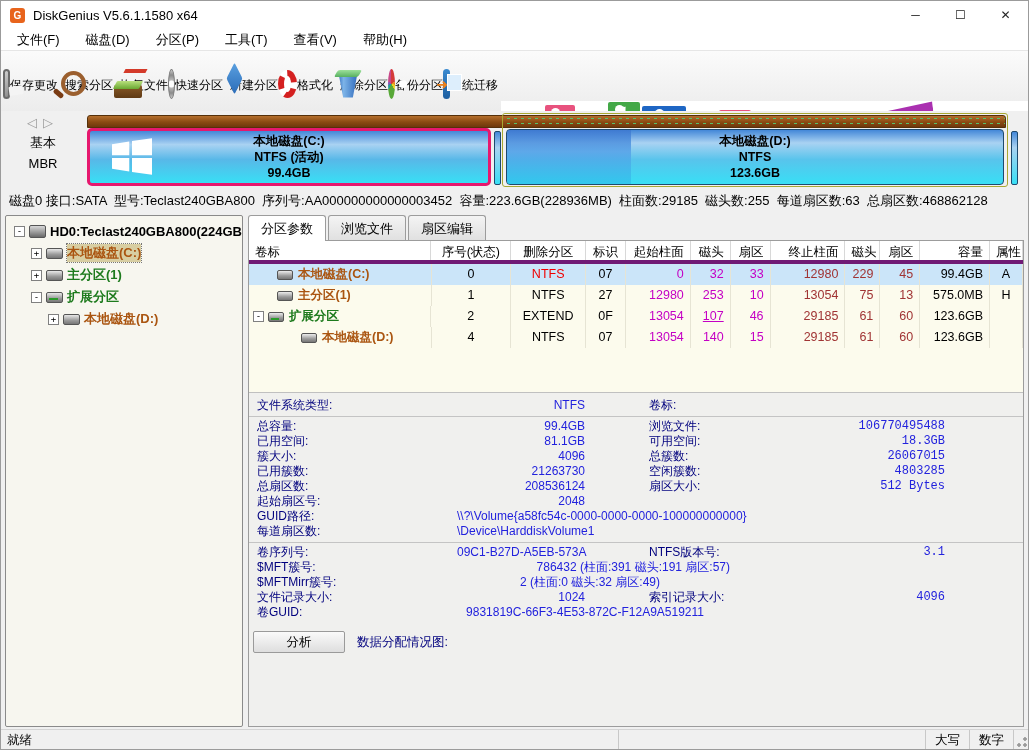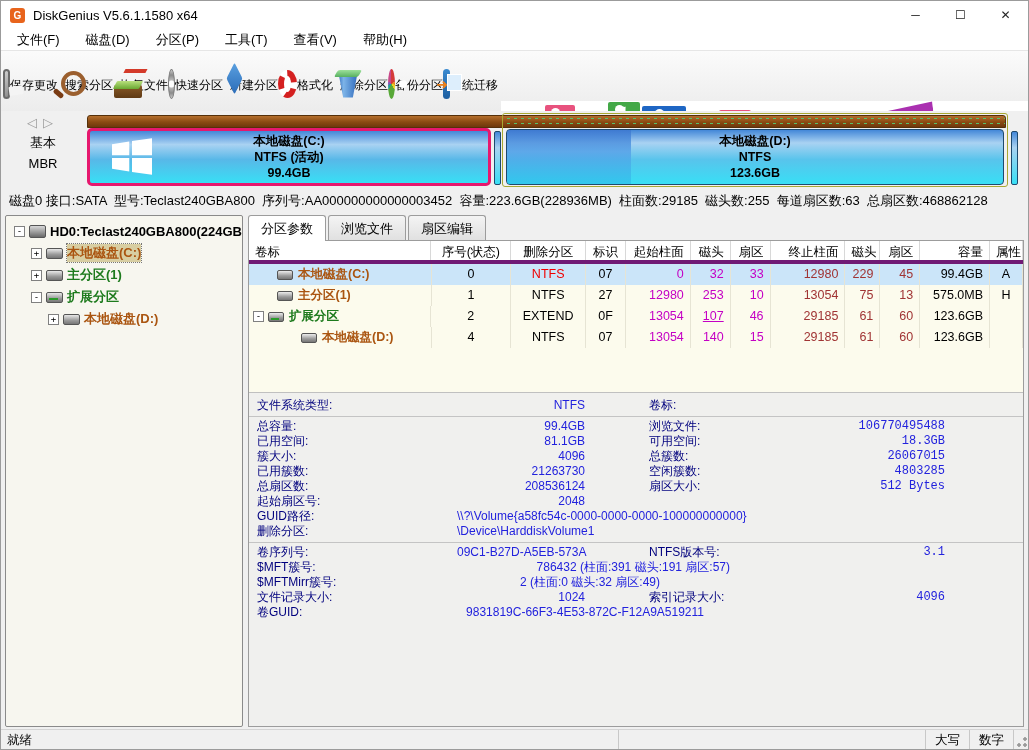--- a/index.html
+++ b/index.html
@@ -431,21 +431,21 @@
               <span class="dlbl l1">起始扇区号:</span>
               <span class="dval v1">2048</span>
               <span class="dlbl l2"></span>
               <span class="dval v2"></span>
             </div>
             <div class="drow row-long">
               <span class="dlbl l1">GUID路径:</span>
               <span class="dval v1">\\?\Volume{a58fc54c-0000-0000-0000-100000000000}</span>
             </div>
             <div class="drow row-long">
-              <span class="dlbl l1">删除分区:</span>
+              <span class="dlbl l1">每道扇区数:</span>
               <span class="dval v1">\Device\HarddiskVolume1</span>
             </div>
           </div>
           <div class="sect">
             <div class="drow row-std">
               <span class="dlbl l1">卷序列号:</span>
               <span class="dval v1">09C1-B27D-A5EB-573A</span>
               <span class="dlbl l2">NTFS版本号:</span>
               <span class="dval v2">3.1</span>
             </div>
@@ -462,20 +462,24 @@
               <span class="dval v1">1024</span>
               <span class="dlbl l2">索引记录大小:</span>
               <span class="dval v2">4096</span>
             </div>
             <div class="drow row-wide3">
               <span class="dlbl l1">卷GUID:</span>
               <span class="dval v1">9831819C-66F3-4E53-872C-F12A9A519211</span>
             </div>
           </div>
         </div>
+      <div id="analyze-row">
+        <button id="analyze-btn">分析</button>
+        <span id="alloc-label">数据分配情况图:</span>
+      </div>
     </div>
   </div>
 </div>
 
 <div id="statusbar">
   <div class="sb-seg" id="sb-ready">就绪</div>
   <div class="sb-seg" id="sb-mid"></div>
   <div class="sb-seg sb-small">大写</div>
   <div class="sb-seg sb-small">数字</div>
   <div id="sb-grip"></div>

